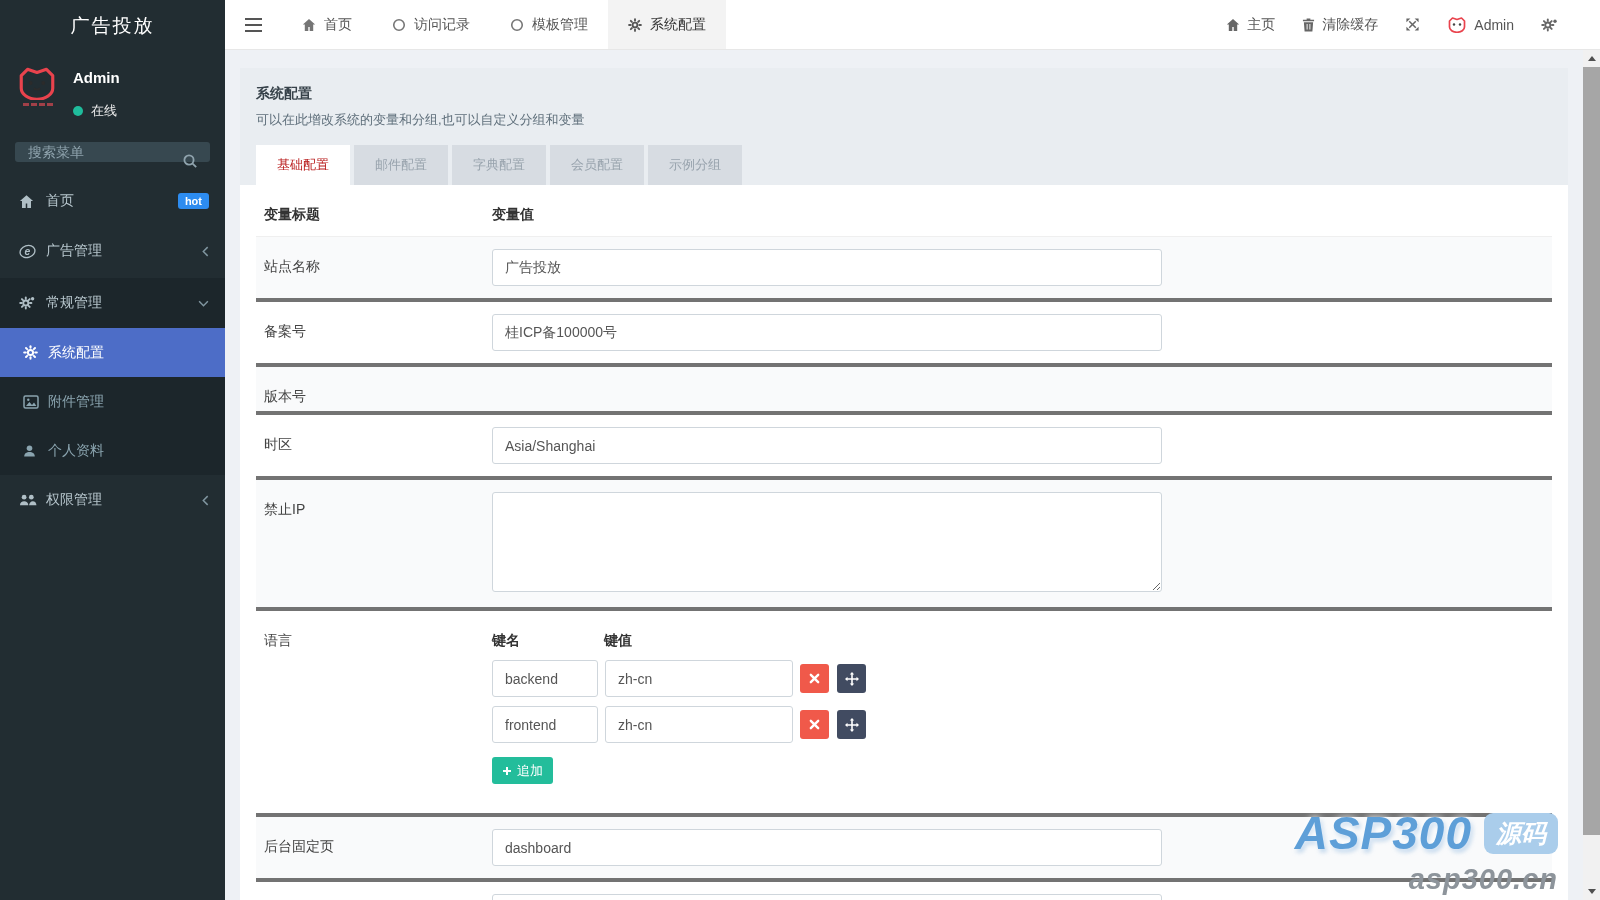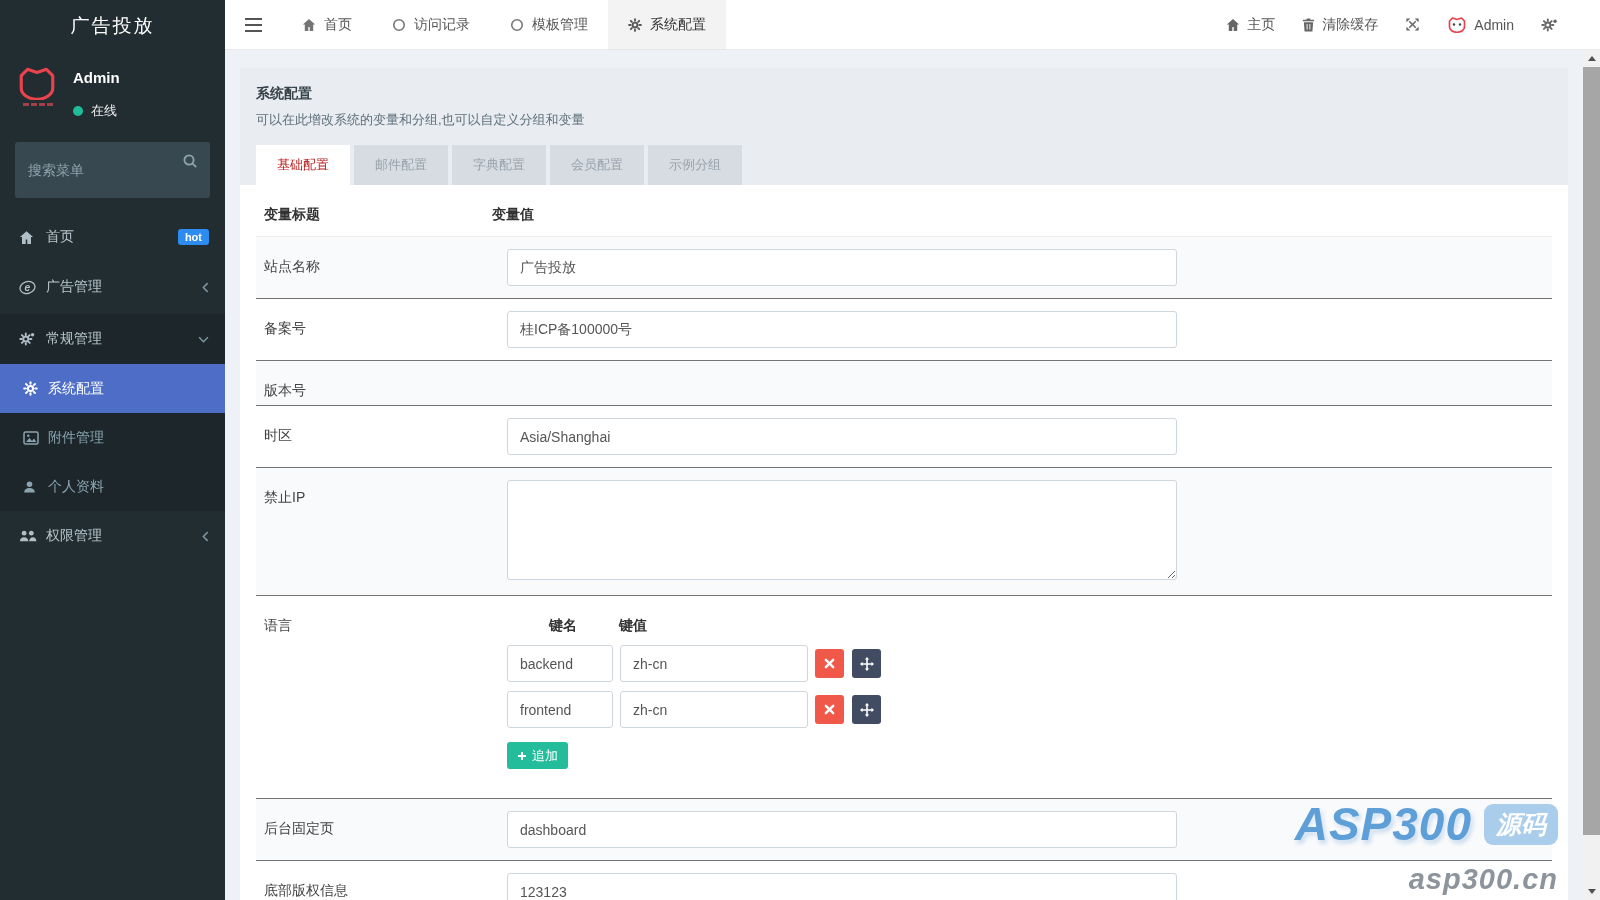--- a/index.html
+++ b/index.html
@@ -11,21 +11,21 @@
   .sidebar { position:absolute; left:0; top:0; width:225px; height:900px; background:#222d32; z-index:6; }
   .brand { height:52px; display:flex; align-items:center; justify-content:center; color:#fff; font-size:19px; letter-spacing:2px; }
   .user-panel { display:flex; gap:13px; padding:14px 16px 8px; align-items:flex-start; }
   .avatar-wrap { width:44px; }
   .logo-marks { margin-top:3px; display:flex; gap:2px; justify-content:center; }
   .logo-marks i { width:6px; height:3px; background:#c2454e; opacity:.8; }
   .user-name { color:#fff; font-weight:bold; font-size:15px; margin-top:3px; }
   .user-status { margin-top:16px; color:#ececec; font-size:13px; display:flex; align-items:center; gap:8px; }
   .dot { width:10px; height:10px; border-radius:50%; background:#1fbc9c; }
   .search-box { margin:14px 15px 4px; position:relative; }
-  .search-box input { width:100%; background:#374850; border:none; border-radius:3px; height:56px; color:#cfd8dc; padding:0 38px 0 13px; font-size:14px; outline:none; font-family:inherit; }
+  .search-box input { width:100%; background:#374850; border:none; border-radius:3px; height:20px; color:#cfd8dc; padding:0 38px 0 13px; font-size:14px; outline:none; font-family:inherit; }
   .search-box input::placeholder { color:#8fa3ad; }
   .search-icon { position:absolute; right:12px; top:11px; color:#8fa3ad; }
   .menu { margin-top:14px; }
   .m-item { height:50px; display:flex; align-items:center; padding:0 16px 0 19px; color:#b8c7ce; cursor:pointer; }
   .m-icon { width:27px; display:flex; color:#b0bfc6; }
   .m-label { flex:1; }
   .badge-hot { background:#2d8cf0; color:#fff; font-size:11px; font-weight:bold; padding:2px 7px; border-radius:3px; }
   .chev { color:#8096a0; display:flex; }
   .m-group { background:#1c262b; margin-top:2px; }
   .m-sub { height:49px; display:flex; align-items:center; padding:0 16px 0 23px; color:#8aa4af; cursor:pointer; }
@@ -51,28 +51,28 @@
   .card-header { background:#e9edf1; padding:17px 16px 0; }
   .ch-title { font-size:14px; font-weight:bold; color:#37424a; }
   .ch-sub { font-size:13px; color:#5f6f7b; margin-top:8px; }
   .ctabs { display:flex; gap:4px; margin-top:16px; }
   .ctab { padding:11px 21px; font-size:13px; background:#d7dce2; color:#98a3ad; cursor:pointer; }
   .ctab.active { background:#fff; color:#b91c1c; }
   .card-body { padding:6px 16px 0; }
   .thead { display:flex; padding:15px 8px 12px; border-bottom:1px solid #efefef; }
   .th { font-size:14px; font-weight:bold; color:#333; }
   .th.c1 { width:228px; }
-  .frow { display:flex; border-bottom:1px solid #737373; padding:5px 8px;gap:15px; }
+  .frow { display:flex; border-bottom:4px solid #737373; padding:5px 8px; }
   .frow.striped { background:#f9fafb; }
   .flabel { width:228px; font-size:14px; color:#444; padding-top:16px; }
   .fctrl { flex:1; padding:7px 0; }
   .inp { width:670px; height:37px; border:1px solid #cfd6dc; border-radius:3px; padding:0 12px; font-size:14px; color:#555; background:#fff; font-family:inherit; outline:none; }
   textarea.inp { height:100px; padding:8px 12px; resize:vertical; }
   .kv-head { display:flex; font-size:14px; font-weight:bold; color:#333; padding:9px 0 1px; }
-  .kv-head .kh1 { width:112px;text-align:center; }
+  .kv-head .kh1 { width:112px; }
   .kv-row { display:flex; gap:7px; margin-top:9px; align-items:center; }
   .kv-key { width:106px; }
   .kv-val { width:188px; }
   .sq-btn { width:29px; height:29px; border:none; border-radius:3px; display:flex; align-items:center; justify-content:center; cursor:pointer; }
   .sq-btn.del { background:#f0594a; }
   .sq-btn.move { background:#414b61; margin-left:1px; }
   .append-btn { margin:14px 0 17px; height:27px; padding:0 10px; background:#23bd9b; color:#fff; border:none; border-radius:3px; font-size:13px; display:inline-flex; align-items:center; gap:5px; cursor:pointer; font-family:inherit; }
 
   
   .scrollbar { position:absolute; right:0; top:50px; width:17px; height:850px; background:#f1f1f1; z-index:7; }
@@ -80,21 +80,21 @@
   .sb-btn.up { top:0; } .sb-btn.down { bottom:0; }
   .tri-up { width:0; height:0; border-left:4px solid transparent; border-right:4px solid transparent; border-bottom:5px solid #505050; }
   .tri-down { width:0; height:0; border-left:4px solid transparent; border-right:4px solid transparent; border-top:5px solid #505050; }
   .sb-thumb { position:absolute; top:17px; left:0; width:17px; height:768px; background:#a6a6a6; }
 
   
   .watermark { position:absolute; right:42px; bottom:4px; text-align:right; font-style:italic; z-index:9; pointer-events:none; }
   .wm-row1 { display:flex; align-items:center; justify-content:flex-end; gap:12px; }
   .wm-title { font-size:46px; font-weight:bold; color:#5e9fd8; text-shadow:0 0 7px rgba(255,255,255,.95), 2px 3px 4px rgba(130,175,220,.6); letter-spacing:1px; }
   .wm-badge { background:#aacdeb; color:#fff; font-size:25px; font-weight:bold; padding:4px 12px; border-radius:9px; }
-  .wm-domain { font-size:29px; font-weight:bold; color:#8d949b; margin-top:12px; letter-spacing:1px; }
+  .wm-domain { font-size:29px; font-weight:bold; color:#8d949b; margin-top:3px; letter-spacing:1px; }
 </style>
 </head>
 <body>
 
 <aside class="sidebar">
   <div class="brand">广告投放</div>
 
   <div class="user-panel">
     <div class="avatar-wrap">
       <svg width="42" height="34" viewBox="0 0 40 32">

